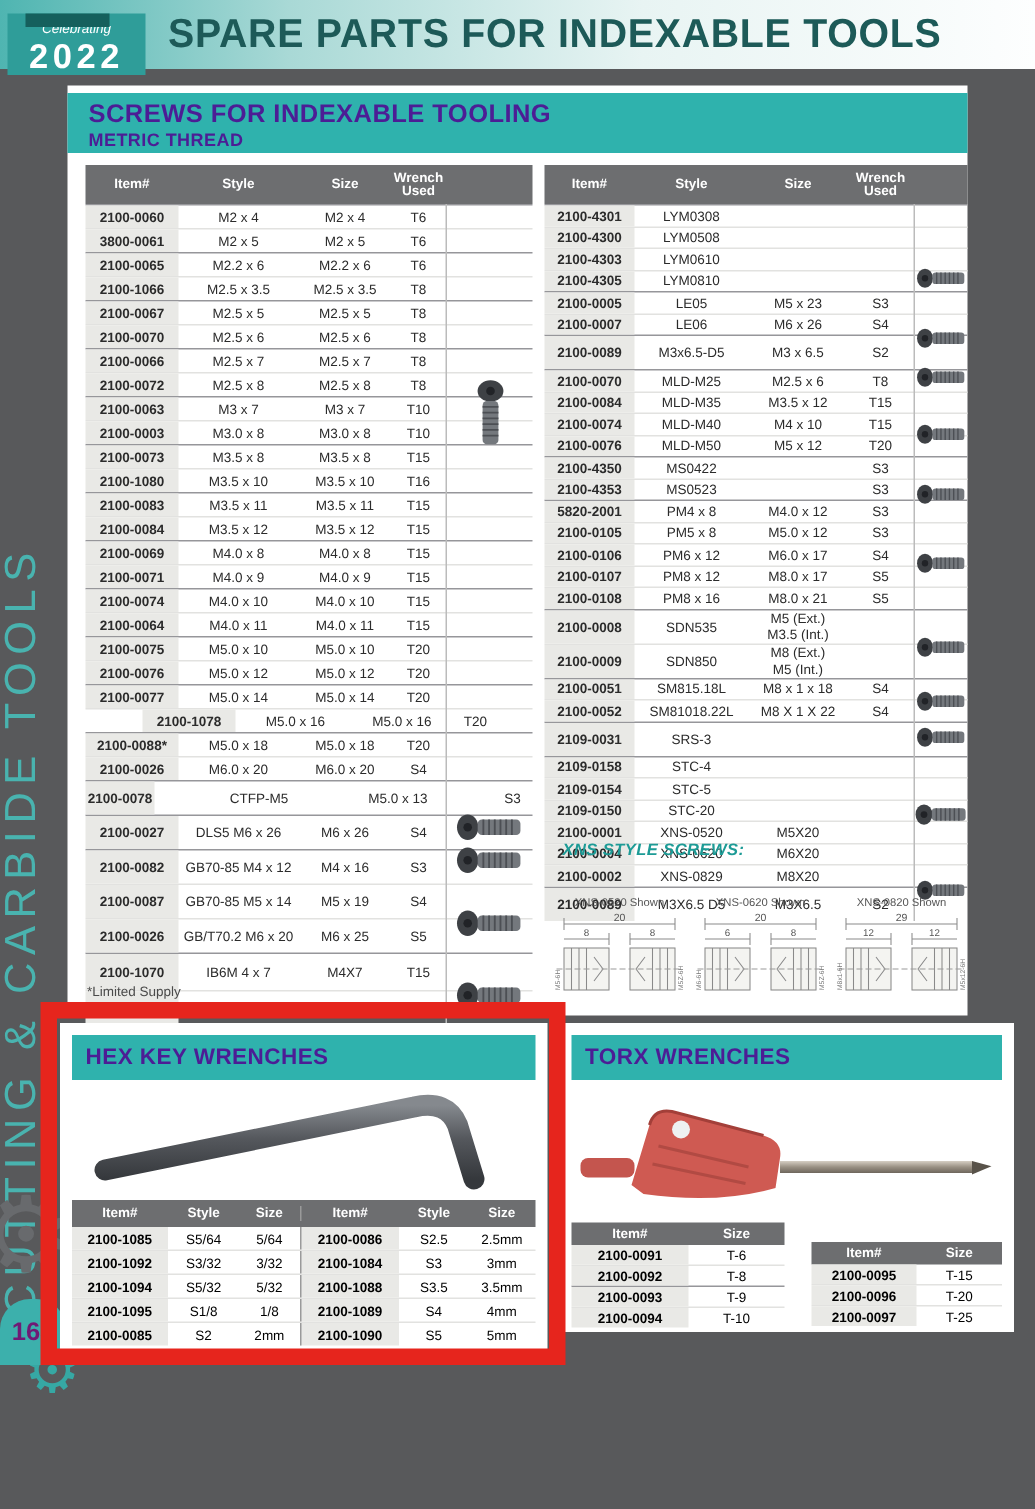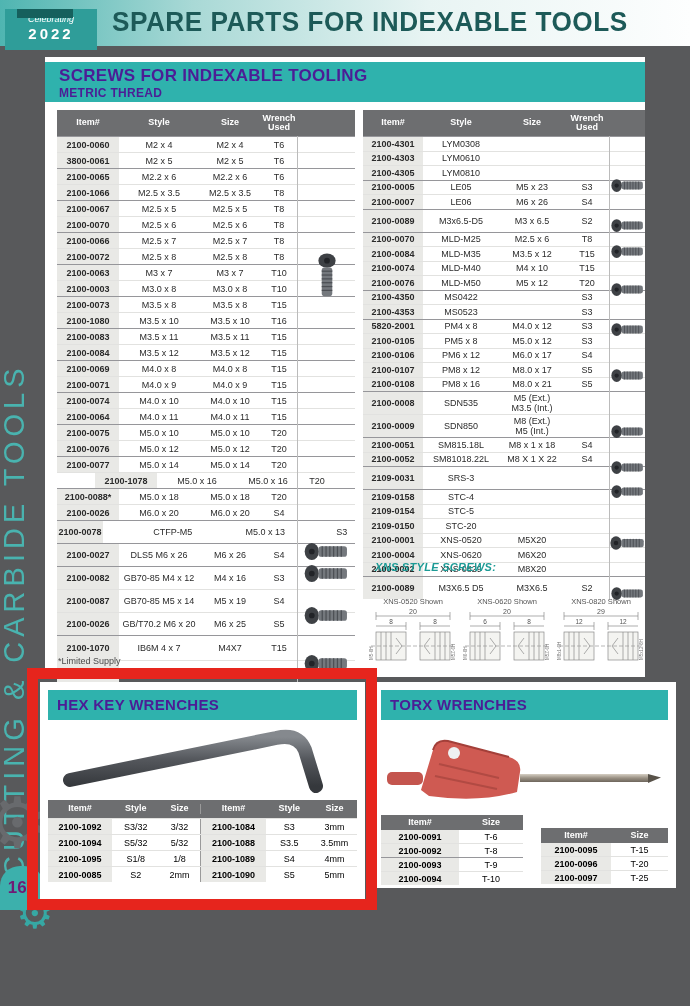--- a/index.html
+++ b/index.html
@@ -6,21 +6,21 @@
   body{font-family:"Liberation Sans",sans-serif;}
   #app{position:relative;width:690px;height:1006px;background:#58595b;overflow:hidden;}
 
   
   .banner{position:absolute;left:0;top:0;width:690px;height:46px;
     background:linear-gradient(90deg,#4fb5b1 0%,#a9d9d6 28%,#e8f4f3 62%,#fdfefe 100%);}
   .logo{position:absolute;left:5px;top:9px;width:92px;height:41px;background:#2f9d99;
     color:#fff;text-align:center;line-height:1;}
   .logo-top{position:absolute;left:12px;top:0;width:56px;height:9px;background:#15605d;}
   .logo-line1{font-size:9px;font-style:italic;padding-top:6px;}
-  .logo-line2{font-size:15px;font-weight:bold;letter-spacing:3px;margin-top:2px;}
+  .logo-line2{font-size:23px;font-weight:bold;letter-spacing:3px;margin-top:2px;}
   .banner-title{position:absolute;left:112px;top:7px;font-size:27px;font-weight:bold;
     color:#1d5a58;letter-spacing:.5px;white-space:nowrap;transform:scaleX(.97);transform-origin:left;}
 
   
   .side-text{position:absolute;left:-2px;top:372px;height:505px;width:36px;
     writing-mode:vertical-rl;transform:rotate(180deg);text-align:center;
     color:#49b3af;font-size:29px;letter-spacing:5px;white-space:nowrap;}
   .gear-mark{position:absolute;left:-14px;top:788px;font-size:70px;color:#686a6d;line-height:1;}
   .gear-teal{position:absolute;left:16px;top:893px;font-size:42px;color:#36a8a4;line-height:1;z-index:1;}
   .page-badge{position:absolute;left:0;top:866px;width:44px;height:44px;background:#3cb0ac;
@@ -387,20 +387,26 @@
     <div class="tbl tblR" id="tblR">
         <div class="thead">
           <div class="th c0">Item#</div>
           <div class="th c1">Style</div>
           <div class="th c2">Size</div>
           <div class="th c3">Wrench Used</div>
         </div>
         <div class="trow first gstart" style="min-height: 13.5px;">
           <div class="td c0 td-item">2100-4301</div>
           <div class="td c1">LYM0308</div>
+          <div class="td c2"></div>
+          <div class="td c3"></div>
+        </div>
+        <div class="trow" style="min-height: 13.5px;">
+          <div class="td c0 td-item">2100-4300</div>
+          <div class="td c1">LYM0508</div>
           <div class="td c2"></div>
           <div class="td c3"></div>
         </div>
         <div class="trow" style="min-height: 13.5px;">
           <div class="td c0 td-item">2100-4303</div>
           <div class="td c1">LYM0610</div>
           <div class="td c2"></div>
           <div class="td c3"></div>
         </div>
         <div class="trow" style="min-height: 13.5px;">
@@ -842,20 +848,28 @@
     </div>
     <div class="hex-tbl" id="hexTbl">
         <div class="thead">
           <div class="th h0">Item#</div>
           <div class="th h1">Style</div>
           <div class="th h2">Size</div>
           <div class="th h3">Item#</div>
           <div class="th h4">Style</div>
           <div class="th h5">Size</div>
         </div>
+        <div class="trow first">
+          <div class="td h0 td-item">2100-1085</div>
+          <div class="td h1">S5/64</div>
+          <div class="td h2">5/64</div>
+          <div class="td h3 td-item">2100-0086</div>
+          <div class="td h4">S2.5</div>
+          <div class="td h5">2.5mm</div>
+        </div>
         <div class="trow">
           <div class="td h0 td-item">2100-1092</div>
           <div class="td h1">S3/32</div>
           <div class="td h2">3/32</div>
           <div class="td h3 td-item">2100-1084</div>
           <div class="td h4">S3</div>
           <div class="td h5">3mm</div>
         </div>
         <div class="trow">
           <div class="td h0 td-item">2100-1094</div>

